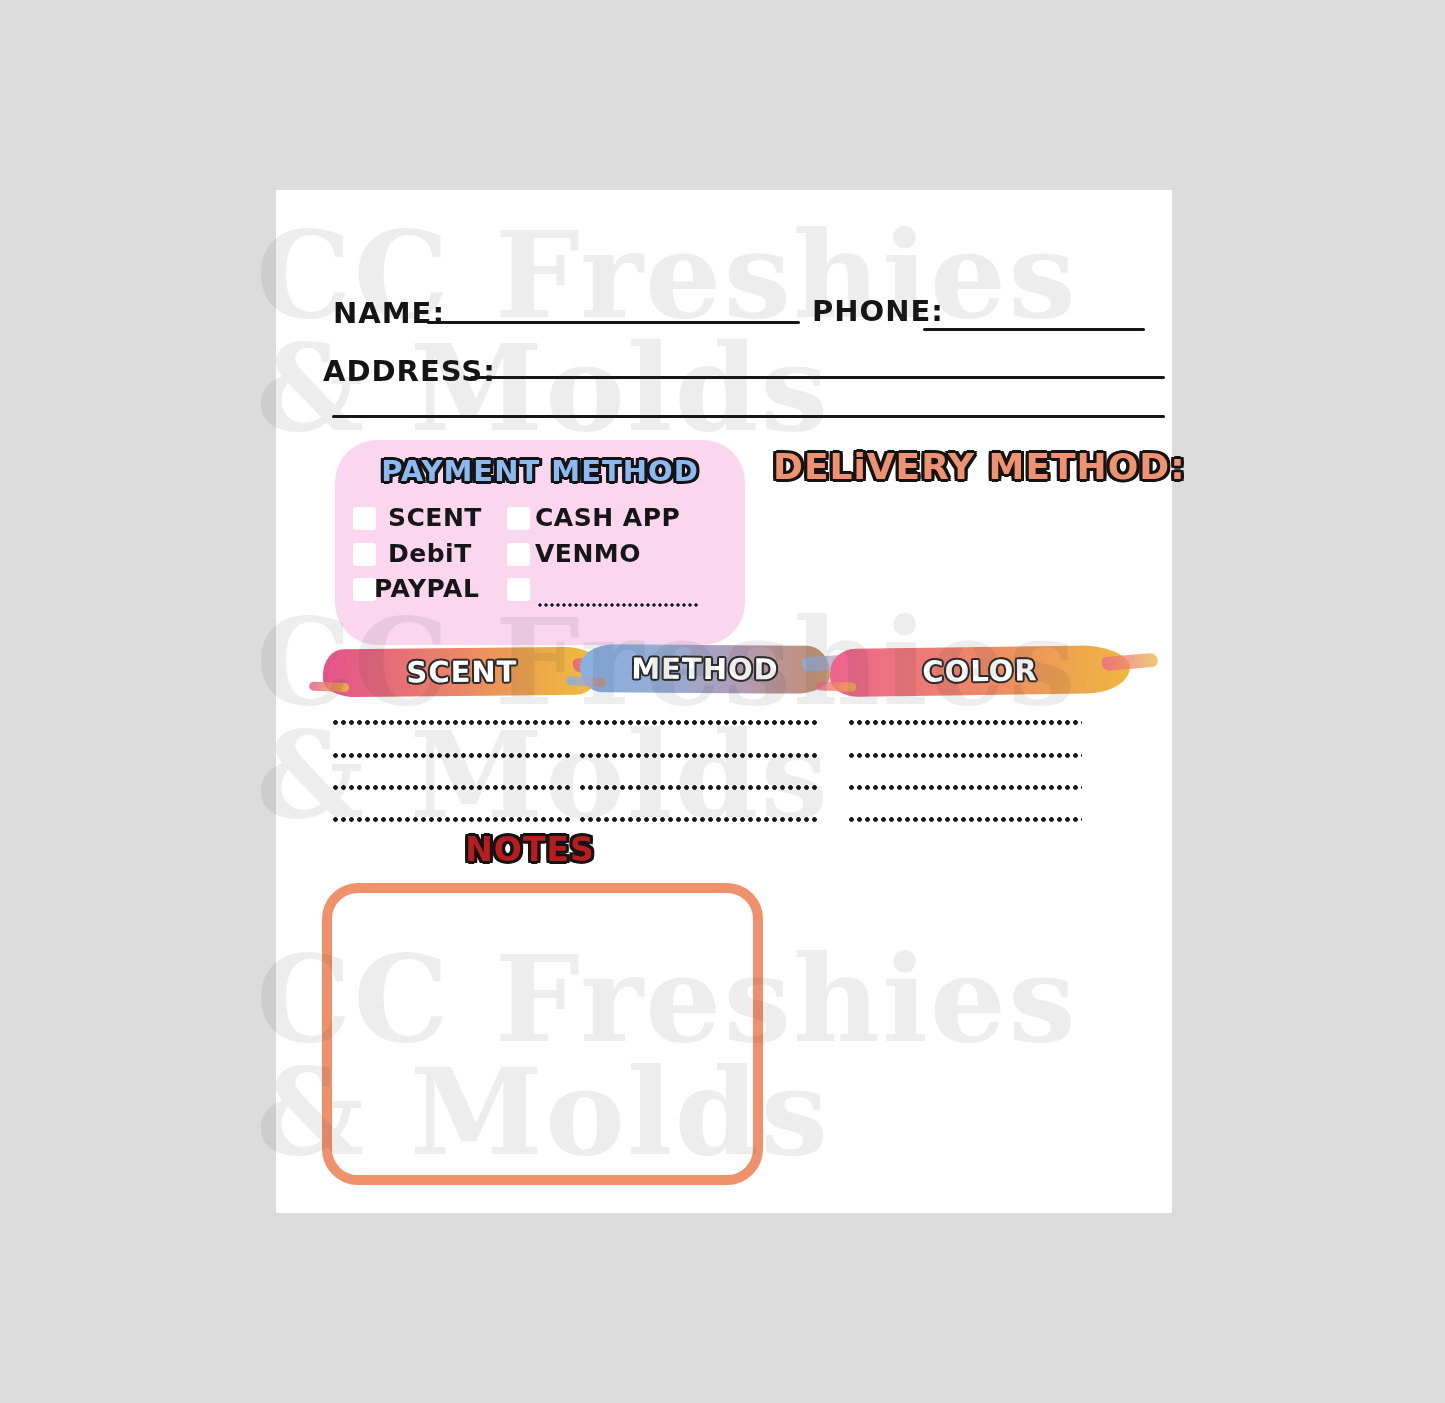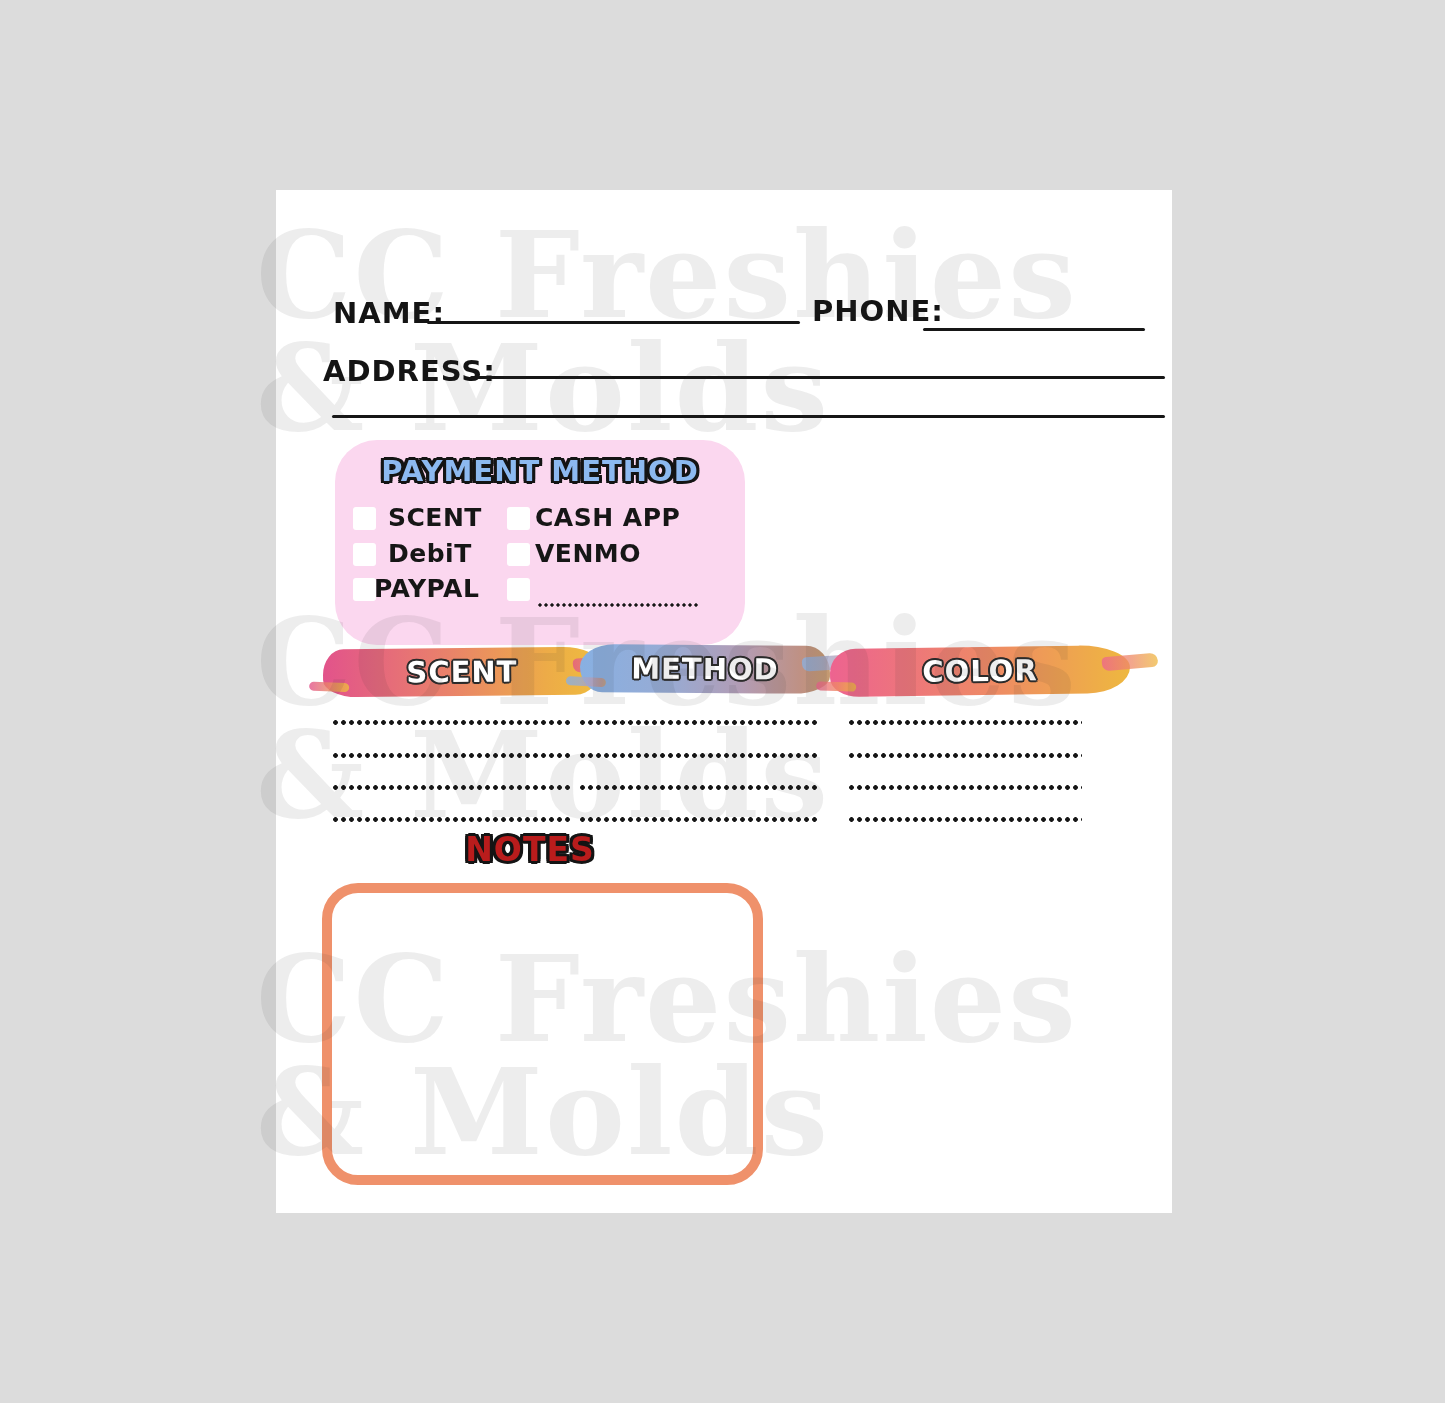--- a/index.html
+++ b/index.html
@@ -160,20 +160,21 @@
     <div class="abs opt-label" style="left:39px;top:134px;">PAYPAL</div>
 
     <div class="abs checkbox" style="left:172px;top:67px;"></div>
     <div class="abs opt-label" style="left:200px;top:63px;">CASH APP</div>
     <div class="abs checkbox" style="left:172px;top:103px;"></div>
     <div class="abs opt-label" style="left:200px;top:99px;">VENMO</div>
     <div class="abs checkbox" style="left:172px;top:138px;"></div>
     <div class="abs dots-fine" style="left:203px;top:163px;width:160px;"></div>
   </div>
 
+  <div class="abs delivery-title bubble-md">DELiVERY METHOD:</div>
 
   <div class="abs stroke stroke1">
     <span class="stroke-label bubble-sm">SCENT</span>
   </div>
   <div class="abs stroke stroke2">
     <span class="stroke-label bubble-sm">METHOD</span>
   </div>
   <div class="abs stroke stroke3">
     <span class="stroke-label bubble-sm">COLOR</span>
   </div>

